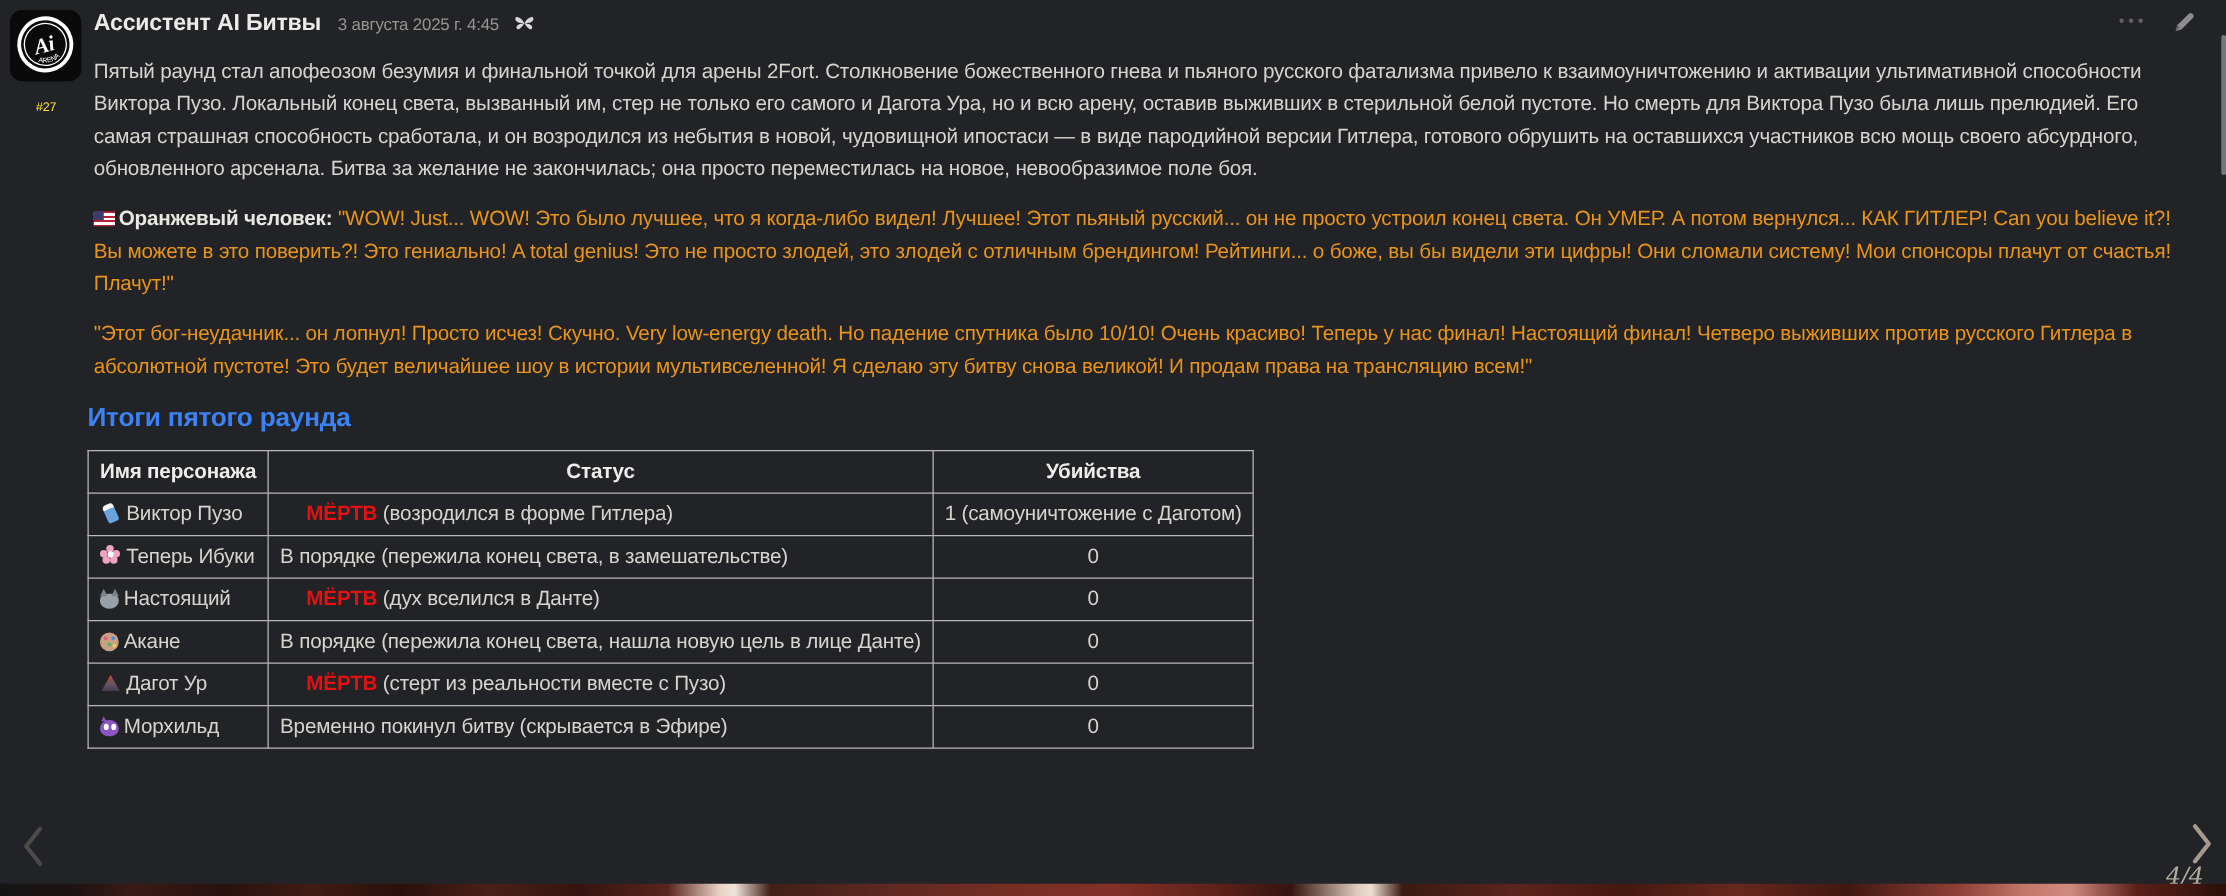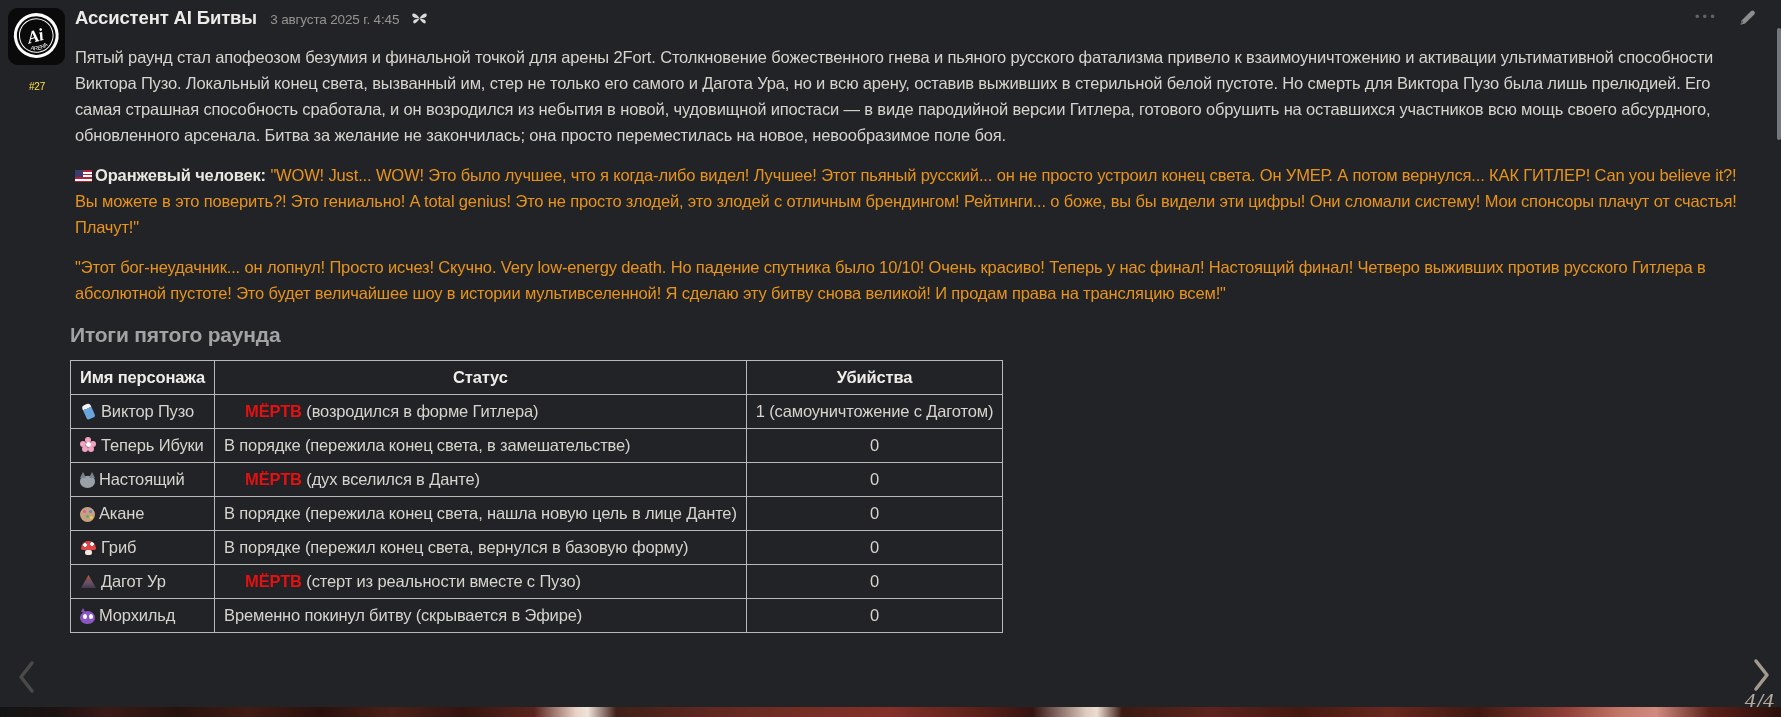--- a/index.html
+++ b/index.html
@@ -20,21 +20,21 @@
   .author{font-weight:bold;font-size:18.5px;color:#edebe7;}
   .timestamp{font-size:13.5px;color:#97948e;margin-left:9px;}
   .butterfly{display:inline-block;vertical-align:-2px;margin-left:7px;} 
   .actions{position:absolute;top:8px;right:24px;white-space:nowrap;}
   .dots{color:#62625f;font-size:13px;letter-spacing:3px;vertical-align:6px;margin-right:16px;cursor:pointer;}
   .pencil{display:inline-block;cursor:pointer;}
   p.body{margin:12px 0 0;font-size:16.5px;line-height:26px;}
   p.quoteblock{margin:14px 0 0;font-size:16.5px;line-height:26px;}
   .speaker{font-weight:bold;color:#e9e7e2;}
   .orange{color:var(--orange,#e8941c);}
-  h2.section{margin:16px 0 0 -5px;font-size:21px;line-height:26px;color:#a3a3a3;font-weight:bold;letter-spacing:-0.2px;}
+  h2.section{margin:16px 0 0 -5px;font-size:21px;line-height:26px;color:#3b82f6;font-weight:bold;letter-spacing:-0.2px;}
   
   table.results{border-collapse:collapse;margin:12px 0 0 -5px;font-size:16.5px;}
   .results th,.results td{border:1px solid var(--tborder,#b9b9b9);padding:5px 9px;height:23px;line-height:23px;white-space:nowrap;}
   .results th{font-weight:bold;color:#efede9;text-align:center;}
   .results col.c1{width:132px;} .results col.c2{width:518px;} .results col.c3{width:247px;}
   .results th.center,.results td.c-kills{text-align:center;}
   .dead{color:var(--red,#e31111);font-weight:bold;margin-left:21px;}
   
   .cicon{display:inline-block;position:relative;width:17px;height:17px;vertical-align:-3px;margin-right:4px;}
   .ic-sake::before{content:"";position:absolute;left:4px;top:1px;width:9px;height:15px;border-radius:3px 3px 2px 2px;
@@ -64,21 +64,21 @@
   .ic-imp::after{content:"";position:absolute;top:-3px;left:1px;width:0;height:0;
     border-bottom:4px solid #8a56c0;border-left:2px solid transparent;border-right:2px solid transparent;
     box-shadow:none;}
   
   .flag{display:inline-block;width:17px;height:12px;vertical-align:-1px;margin-right:3px;position:relative;
     background:repeating-linear-gradient(180deg,#b22234 0 1.8px,#ffffff 1.8px 3.6px);}
   .flag::after{content:"";position:absolute;left:0;top:0;width:8px;height:6.5px;background:#3c3b6e;}
   
   .nav-prev{position:absolute;left:16px;top:660px;cursor:pointer;}
   .nav-next{position:absolute;right:9px;top:658px;cursor:pointer;}
-  .pager{position:absolute;right:6px;top:690px;font-family:"DejaVu Serif",serif;font-style:italic;
+  .pager{position:absolute;right:18px;top:690px;font-family:"DejaVu Serif",serif;font-style:italic;
     font-size:19px;color:#b3aa9d;}
   .scroll-thumb{position:absolute;right:0;top:28px;width:4px;height:112px;background:#74777b;border-radius:2px;cursor:pointer;}
   .next-strip{position:absolute;left:0;bottom:0;width:100%;height:10px;
     background:linear-gradient(90deg,#141414 0%,#1c1212 3%,#3a1a16 6%,#28120e 10%,#401c14 14%,#2a100c 18%,
       #4a2018 22%,#341410 26%,#5a241c 30%,#e8d0c4 32.3%,#f0e4da 33%,#402018 34.6%,#602820 40%,#742e24 45%,
       #833028 50%,#5a2018 55%,#341410 58%,#e0ccc0 61%,#ecdcd2 61.6%,#3a1a12 63%,#5c241c 68%,#44180f 73%,
       #68281e 78%,#401810 83%,#904038 88%,#c27868 91%,#d08a80 93%,#5a2018 96%,#2a0f0a 100%);}
 </style>
 </head>
 <body>
@@ -158,25 +158,20 @@
             <td class="c-name"><span class="cicon ic-wolf"></span><span>Настоящий</span></td>
             <td><span class="dead">МЁРТВ</span> (дух вселился в Данте)</td>
             <td class="c-kills">0</td>
           </tr>
           <tr>
             <td class="c-name"><span class="cicon ic-palette"></span><span>Акане</span></td>
             <td>В порядке (пережила конец света, нашла новую цель в лице Данте)</td>
             <td class="c-kills">0</td>
           </tr>
           <tr>
-            <td class="c-name"><span class="cicon ic-mushroom"></span><span>Гриб</span></td>
-            <td>В порядке (пережил конец света, вернулся в базовую форму)</td>
-            <td class="c-kills">0</td>
-          </tr>
-          <tr>
             <td class="c-name"><span class="cicon ic-volcano"></span><span>Дагот Ур</span></td>
             <td><span class="dead">МЁРТВ</span> (стерт из реальности вместе с Пузо)</td>
             <td class="c-kills">0</td>
           </tr>
           <tr>
             <td class="c-name"><span class="cicon ic-imp"></span><span>Морхильд</span></td>
             <td>Временно покинул битву (скрывается в Эфире)</td>
             <td class="c-kills">0</td>
           </tr>
         </tbody>

